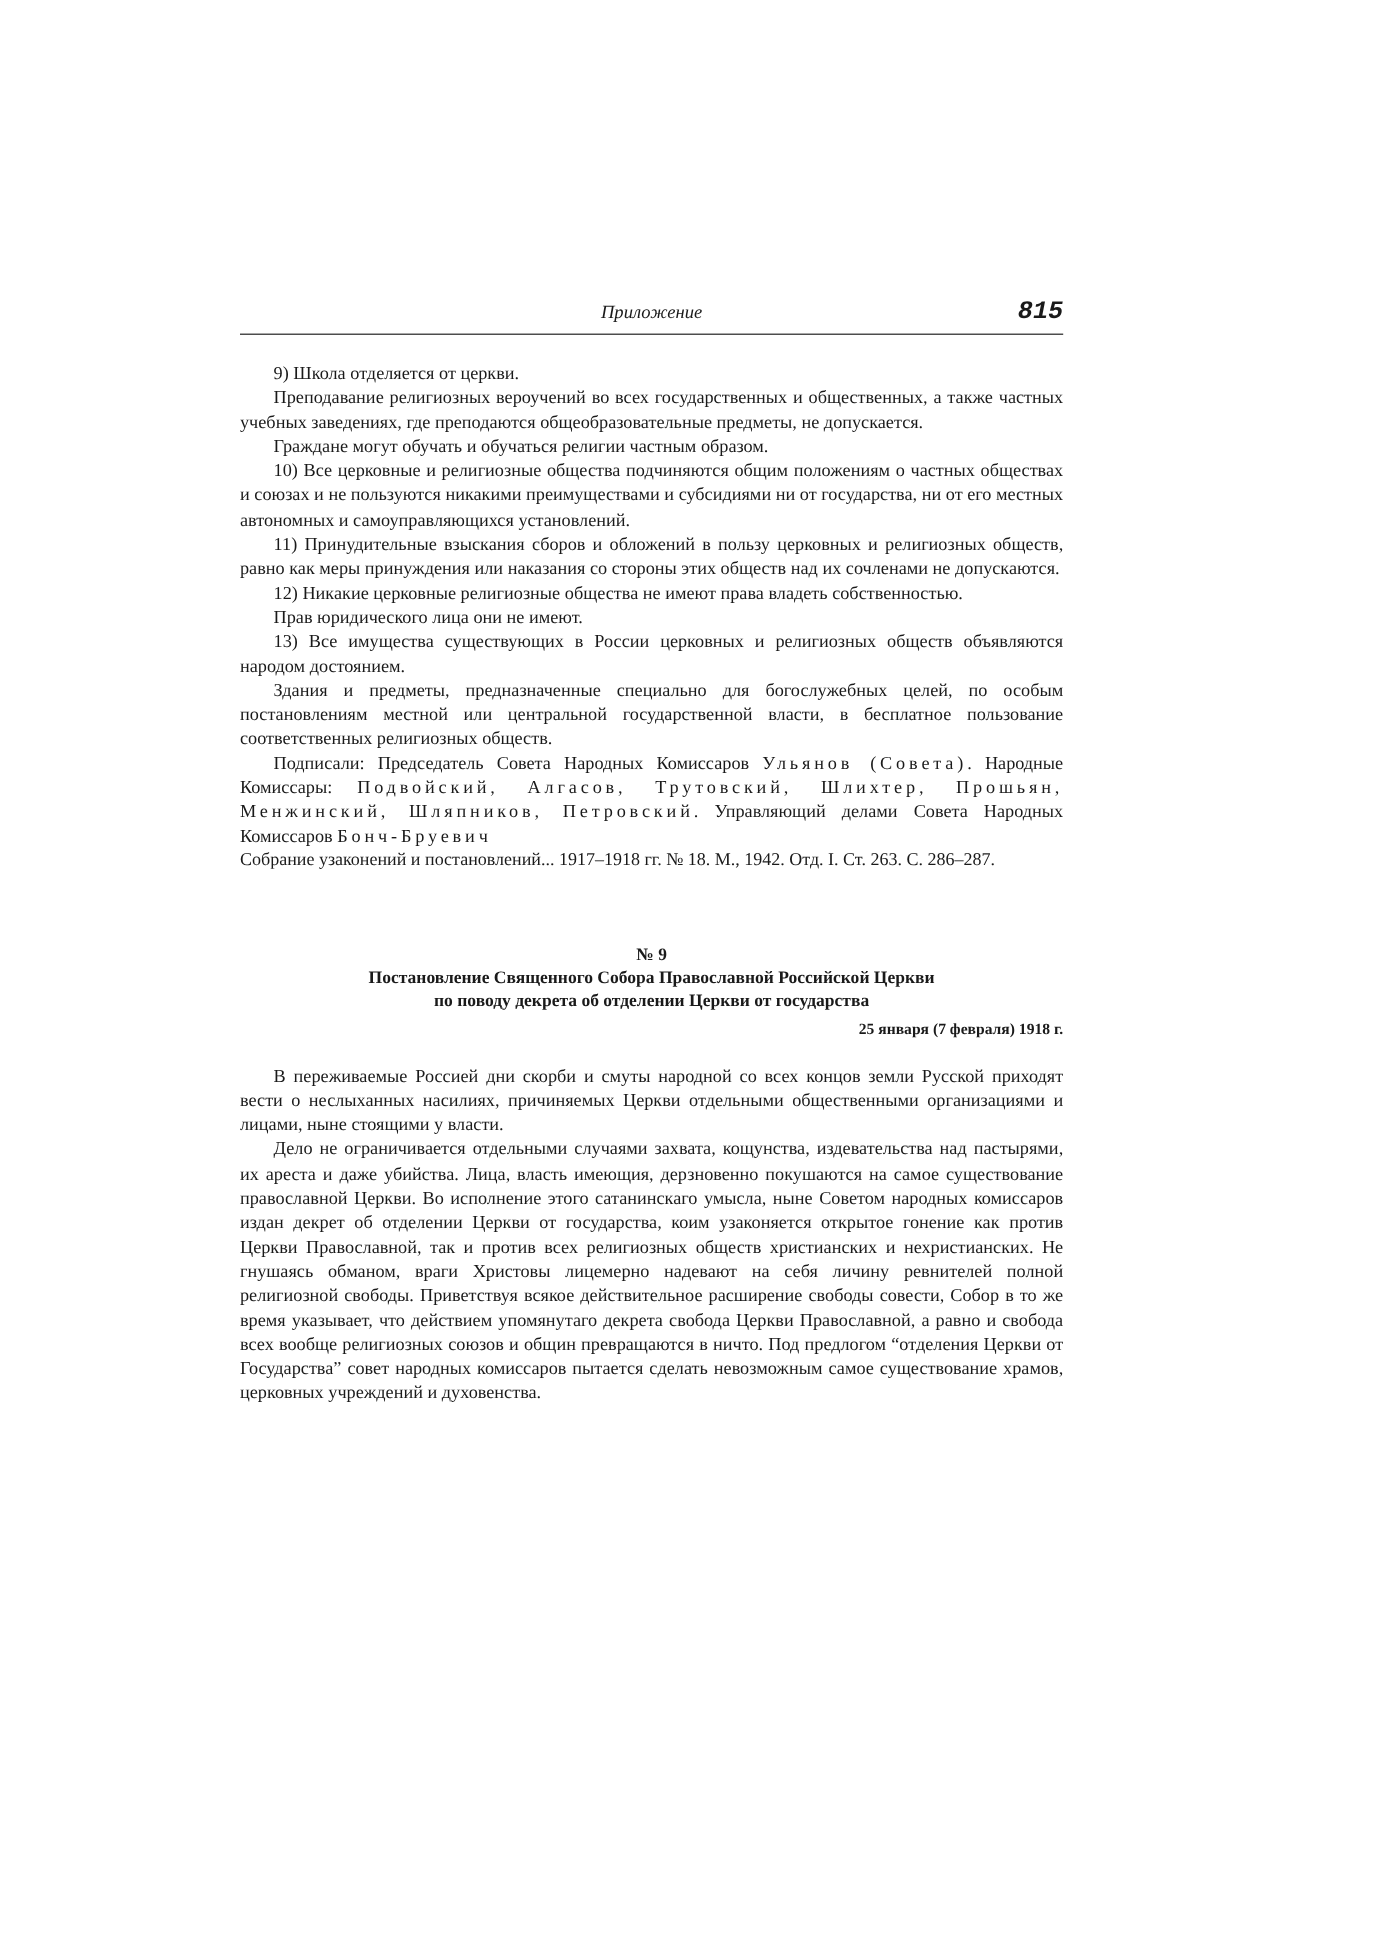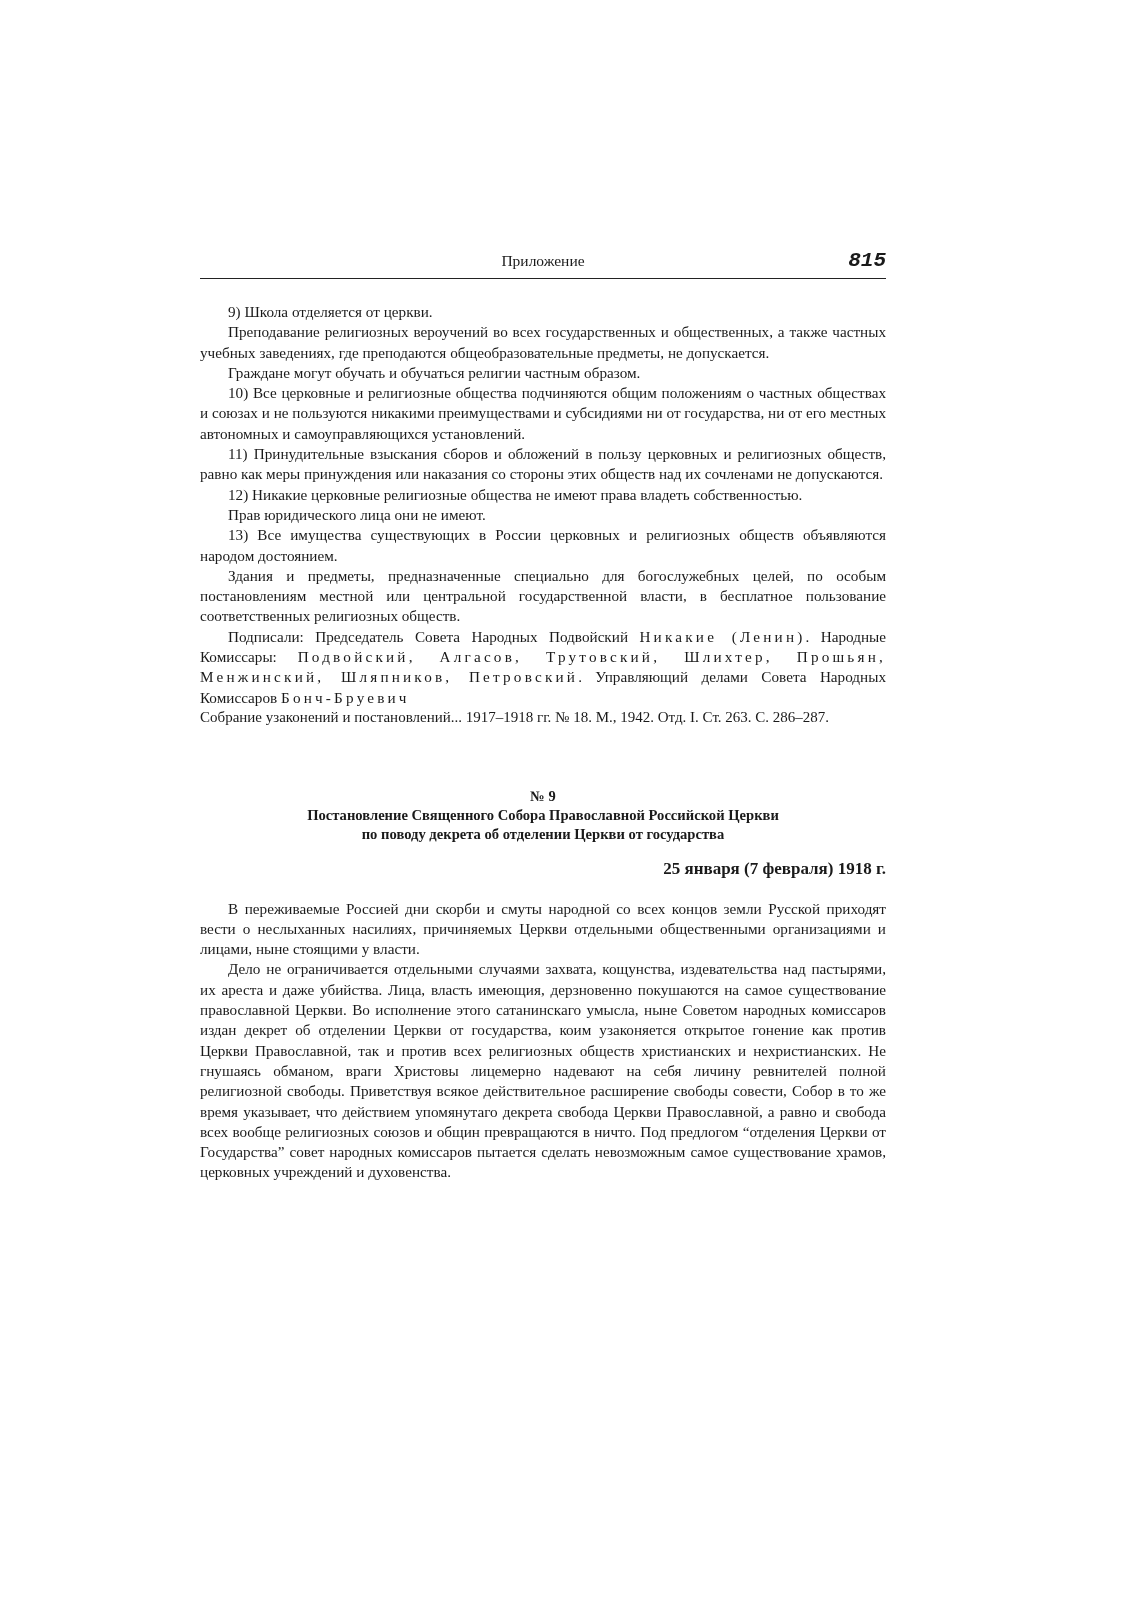--- a/index.html
+++ b/index.html
@@ -1,29 +1,29 @@
 <!DOCTYPE html>
 <html><head>
 <meta charset="utf-8">
 <style>
   html,body{margin:0;padding:0;}
   body{width:1146px;height:1622px;background:#ffffff;position:relative;overflow:hidden;
        font-family:"Liberation Serif","DejaVu Serif",serif;color:#1a1a1a;}
   .page{position:absolute;left:200px;top:250px;width:686px;}
   .header{position:relative;height:28px;border-bottom:1.5px solid #222;}
-  .running-title{position:absolute;left:0;right:0;top:2px;text-align:center;font-size:15.5px;}
+  .running-title{position:absolute;left:0;right:0;top:2px;text-align:center;font-style:italic;font-size:15.5px;}
   .page-number{position:absolute;right:0;top:-1px;font-style:italic;font-weight:bold;font-size:21px;font-family:Liberation Mono, monospace;}
   .body{margin-top:23px;font-size:15.2px;line-height:20.3px;text-align:justify;}
   .body p{margin:0;text-indent:28px;}
   .sp{letter-spacing:3.2px;}
   .signed{margin-top:8px;}
   .source{margin-top:20px;font-size:15px;line-height:18px;text-indent:0 !important;}
   .doc-number{margin-top:60px;text-align:center;font-weight:bold;font-size:14.5px;}
   .doc-title{text-align:center;font-weight:bold;font-size:14.6px;line-height:19px;}
-  .doc-date{margin-top:15px;text-align:right;font-weight:bold;font-size:17px;}
+  .doc-date{margin-top:4px;text-align:right;font-weight:bold;font-size:13px;}
   .doc-body{margin-top:19px;}
 </style>
 </head>
 <body>
 
 <div class="page">
   <div class="header">
     <span class="running-title">Приложение</span>
     <span class="page-number">815</span>
   </div>
@@ -32,21 +32,21 @@
     <p>9) Школа отделяется от церкви.</p>
     <p>Преподавание религиозных вероучений во всех государственных и общественных, а также частных учебных заведениях, где преподаются общеобразовательные предметы, не допускается.</p>
     <p>Граждане могут обучать и обучаться религии частным образом.</p>
     <p>10) Все церковные и религиозные общества подчиняются общим положениям о частных обществах и союзах и не пользуются никакими преимуществами и субсидиями ни от государства, ни от его местных автономных и самоуправляющихся установлений.</p>
     <p>11) Принудительные взыскания сборов и обложений в пользу церковных и религиозных обществ, равно как меры принуждения или наказания со стороны этих обществ над их сочленами не допускаются.</p>
     <p>12) Никакие церковные религиозные общества не имеют права владеть собственностью.</p>
     <p>Прав юридического лица они не имеют.</p>
     <p>13) Все имущества существующих в России церковных и религиозных обществ объявляются народом достоянием.</p>
     <p>Здания и предметы, предназначенные специально для богослужебных целей, по особым постановлениям местной или центральной государственной власти, в бесплатное пользование соответственных религиозных обществ.</p>
 
-    <p class="signed"><span>Подписали: Председатель Совета Народных Подвойский </span><span class="sp">Никакие (Ленин)</span><span>. Народные Комиссары: </span><span class="sp">Подвойский, Алгасов, Трутовский, Шлихтер, Прошьян, Менжинский, Шляпников, Петровский</span><span>. Управляющий делами Совета Народных Комиссаров </span><span class="sp">Бонч-Бруевич</span></p>
+    <p class="signed"><span>Подписали: Председатель Совета Народных Комиссаров </span><span class="sp">Ульянов (Совета)</span><span>. Народные Комиссары: </span><span class="sp">Подвойский, Алгасов, Трутовский, Шлихтер, Прошьян, Менжинский, Шляпников, Петровский</span><span>. Управляющий делами Совета Народных Комиссаров </span><span class="sp">Бонч-Бруевич</span></p>
 
     <p class="source">Собрание узаконений и постановлений... 1917–1918 гг. № 18. М., 1942. Отд. I. Ст. 263. С. 286–287.</p>
 
     <div class="doc-number">№ 9</div>
     <div class="doc-title">
       <div>Постановление Священного Собора Православной Российской Церкви</div>
       <div>по поводу декрета об отделении Церкви от государства</div>
     </div>
     <div class="doc-date">25 января (7 февраля) 1918 г.</div>
 

